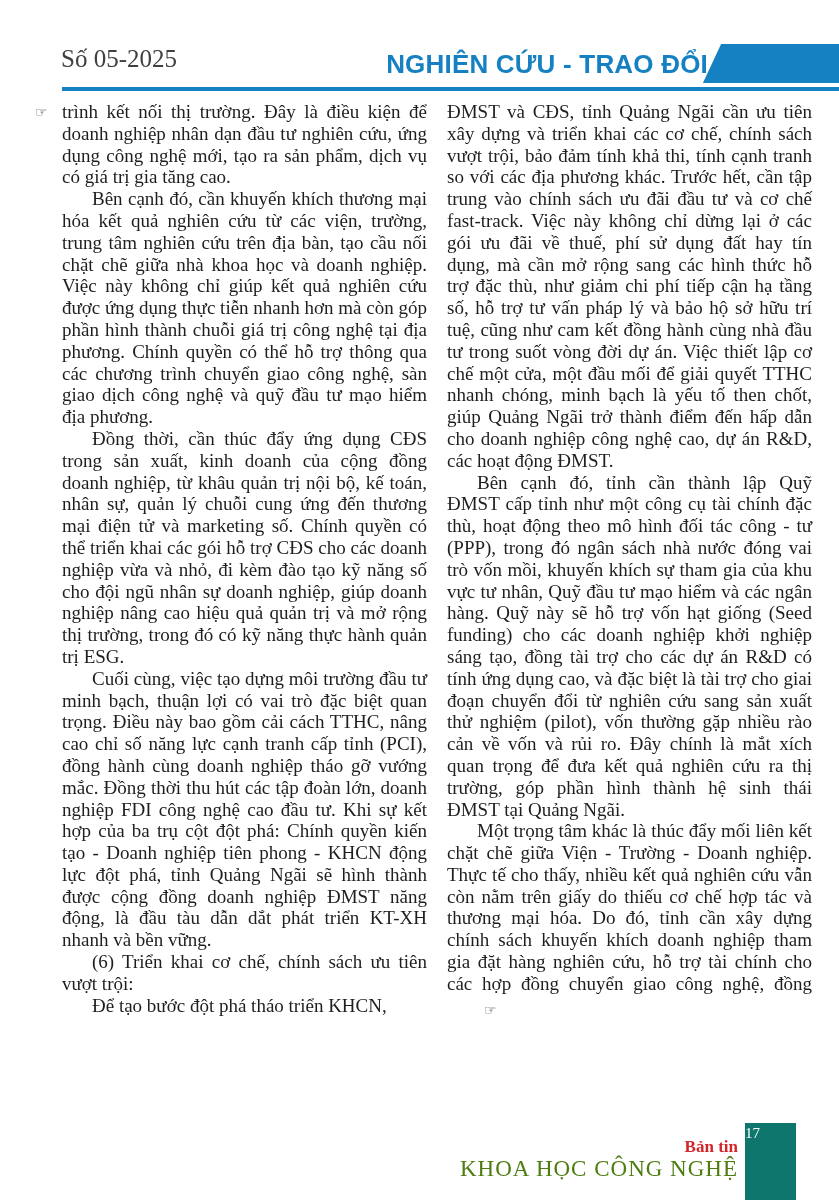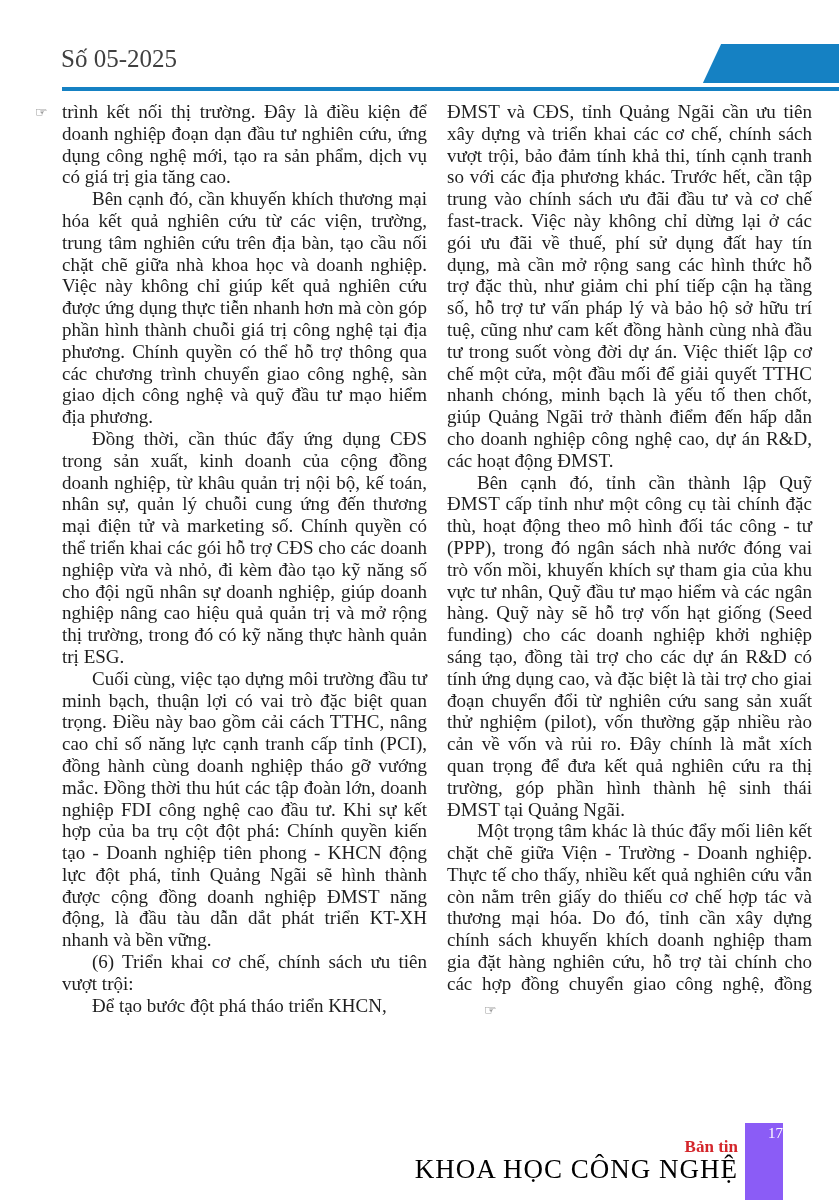--- a/index.html
+++ b/index.html
@@ -73,50 +73,51 @@
     position: absolute; top: 1121px; right: 101px;
     text-align: right;
   }
   .footer-label {
     font-size: 17px; line-height: 19px;
     font-weight: bold;
     color: #d4252a;
     margin-top: 16px;
   }
   .footer-title {
-    font-size: 27px; line-height: 26px;
-    color: #000000;
+    font-size: 23px; line-height: 26px;
+    color: #4d7c0f;
     letter-spacing: 1px;
     white-space: nowrap;
     text-align: center;
   }
   .footer-bar {
     position: absolute; left: 745px; top: 1123px;
-    width: 38px; height: 77px;
-    background: #8b5cf6;
+    width: 51px; height: 77px;
+    background: #0f766e;
     color: #ffffff;
     font-size: 15px; line-height: 20px;
-    text-align: right;
+    text-align: left;
   }
 </style>
 </head>
 <body>
 
 <div class="page">
 
   <div class="issue">Số 05-2025</div>
+  <div class="section-title">NGHIÊN CỨU - TRAO ĐỔI</div>
   <div class="banner-shape"></div>
   <div class="header-rule"></div>
 
   <div class="columns">
 
     <div class="col">
       <p class="cont">
         <span class="hand-start">☞</span>
-        <span>trình kết nối thị trường. Đây là điều kiện để doanh nghiệp đoạn dạn đầu tư nghiên cứu, ứng dụng công nghệ mới, tạo ra sản phẩm, dịch vụ có giá trị gia tăng cao.</span>
+        <span>trình kết nối thị trường. Đây là điều kiện để doanh nghiệp nhân dạn đầu tư nghiên cứu, ứng dụng công nghệ mới, tạo ra sản phẩm, dịch vụ có giá trị gia tăng cao.</span>
       </p>
       <p>Bên cạnh đó, cần khuyến khích thương mại hóa kết quả nghiên cứu từ các viện, trường, trung tâm nghiên cứu trên địa bàn, tạo cầu nối chặt chẽ giữa nhà khoa học và doanh nghiệp. Việc này không chỉ giúp kết quả nghiên cứu được ứng dụng thực tiễn nhanh hơn mà còn góp phần hình thành chuỗi giá trị công nghệ tại địa phương. Chính quyền có thể hỗ trợ thông qua các chương trình chuyển giao công nghệ, sàn giao dịch công nghệ và quỹ đầu tư mạo hiểm địa phương.</p>
       <p>Đồng thời, cần thúc đẩy ứng dụng CĐS trong sản xuất, kinh doanh của cộng đồng doanh nghiệp, từ khâu quản trị nội bộ, kế toán, nhân sự, quản lý chuỗi cung ứng đến thương mại điện tử và marketing số. Chính quyền có thể triển khai các gói hỗ trợ CĐS cho các doanh nghiệp vừa và nhỏ, đi kèm đào tạo kỹ năng số cho đội ngũ nhân sự doanh nghiệp, giúp doanh nghiệp nâng cao hiệu quả quản trị và mở rộng thị trường, trong đó có kỹ năng thực hành quản trị ESG.</p>
       <p>Cuối cùng, việc tạo dựng môi trường đầu tư minh bạch, thuận lợi có vai trò đặc biệt quan trọng. Điều này bao gồm cải cách TTHC, nâng cao chỉ số năng lực cạnh tranh cấp tỉnh (PCI), đồng hành cùng doanh nghiệp tháo gỡ vướng mắc. Đồng thời thu hút các tập đoàn lớn, doanh nghiệp FDI công nghệ cao đầu tư. Khi sự kết hợp của ba trụ cột đột phá: Chính quyền kiến tạo - Doanh nghiệp tiên phong - KHCN động lực đột phá, tỉnh Quảng Ngãi sẽ hình thành được cộng đồng doanh nghiệp ĐMST năng động, là đầu tàu dẫn dắt phát triển KT-XH nhanh và bền vững.</p>
       <p class="bold">(6) Triển khai cơ chế, chính sách ưu tiên vượt trội:</p>
       <p>Để tạo bước đột phá tháo triển KHCN,</p>
     </div>
 
     <div class="col">
       <p class="cont">ĐMST và CĐS, tỉnh Quảng Ngãi cần ưu tiên xây dựng và triển khai các cơ chế, chính sách vượt trội, bảo đảm tính khả thi, tính cạnh tranh so với các địa phương khác. Trước hết, cần tập trung vào chính sách ưu đãi đầu tư và cơ chế fast-track. Việc này không chỉ dừng lại ở các gói ưu đãi về thuế, phí sử dụng đất hay tín dụng, mà cần mở rộng sang các hình thức hỗ trợ đặc thù, như giảm chi phí tiếp cận hạ tầng số, hỗ trợ tư vấn pháp lý và bảo hộ sở hữu trí tuệ, cũng như cam kết đồng hành cùng nhà đầu tư trong suốt vòng đời dự án. Việc thiết lập cơ chế một cửa, một đầu mối để giải quyết TTHC nhanh chóng, minh bạch là yếu tố then chốt, giúp Quảng Ngãi trở thành điểm đến hấp dẫn cho doanh nghiệp công nghệ cao, dự án R&amp;D, các hoạt động ĐMST.</p>

